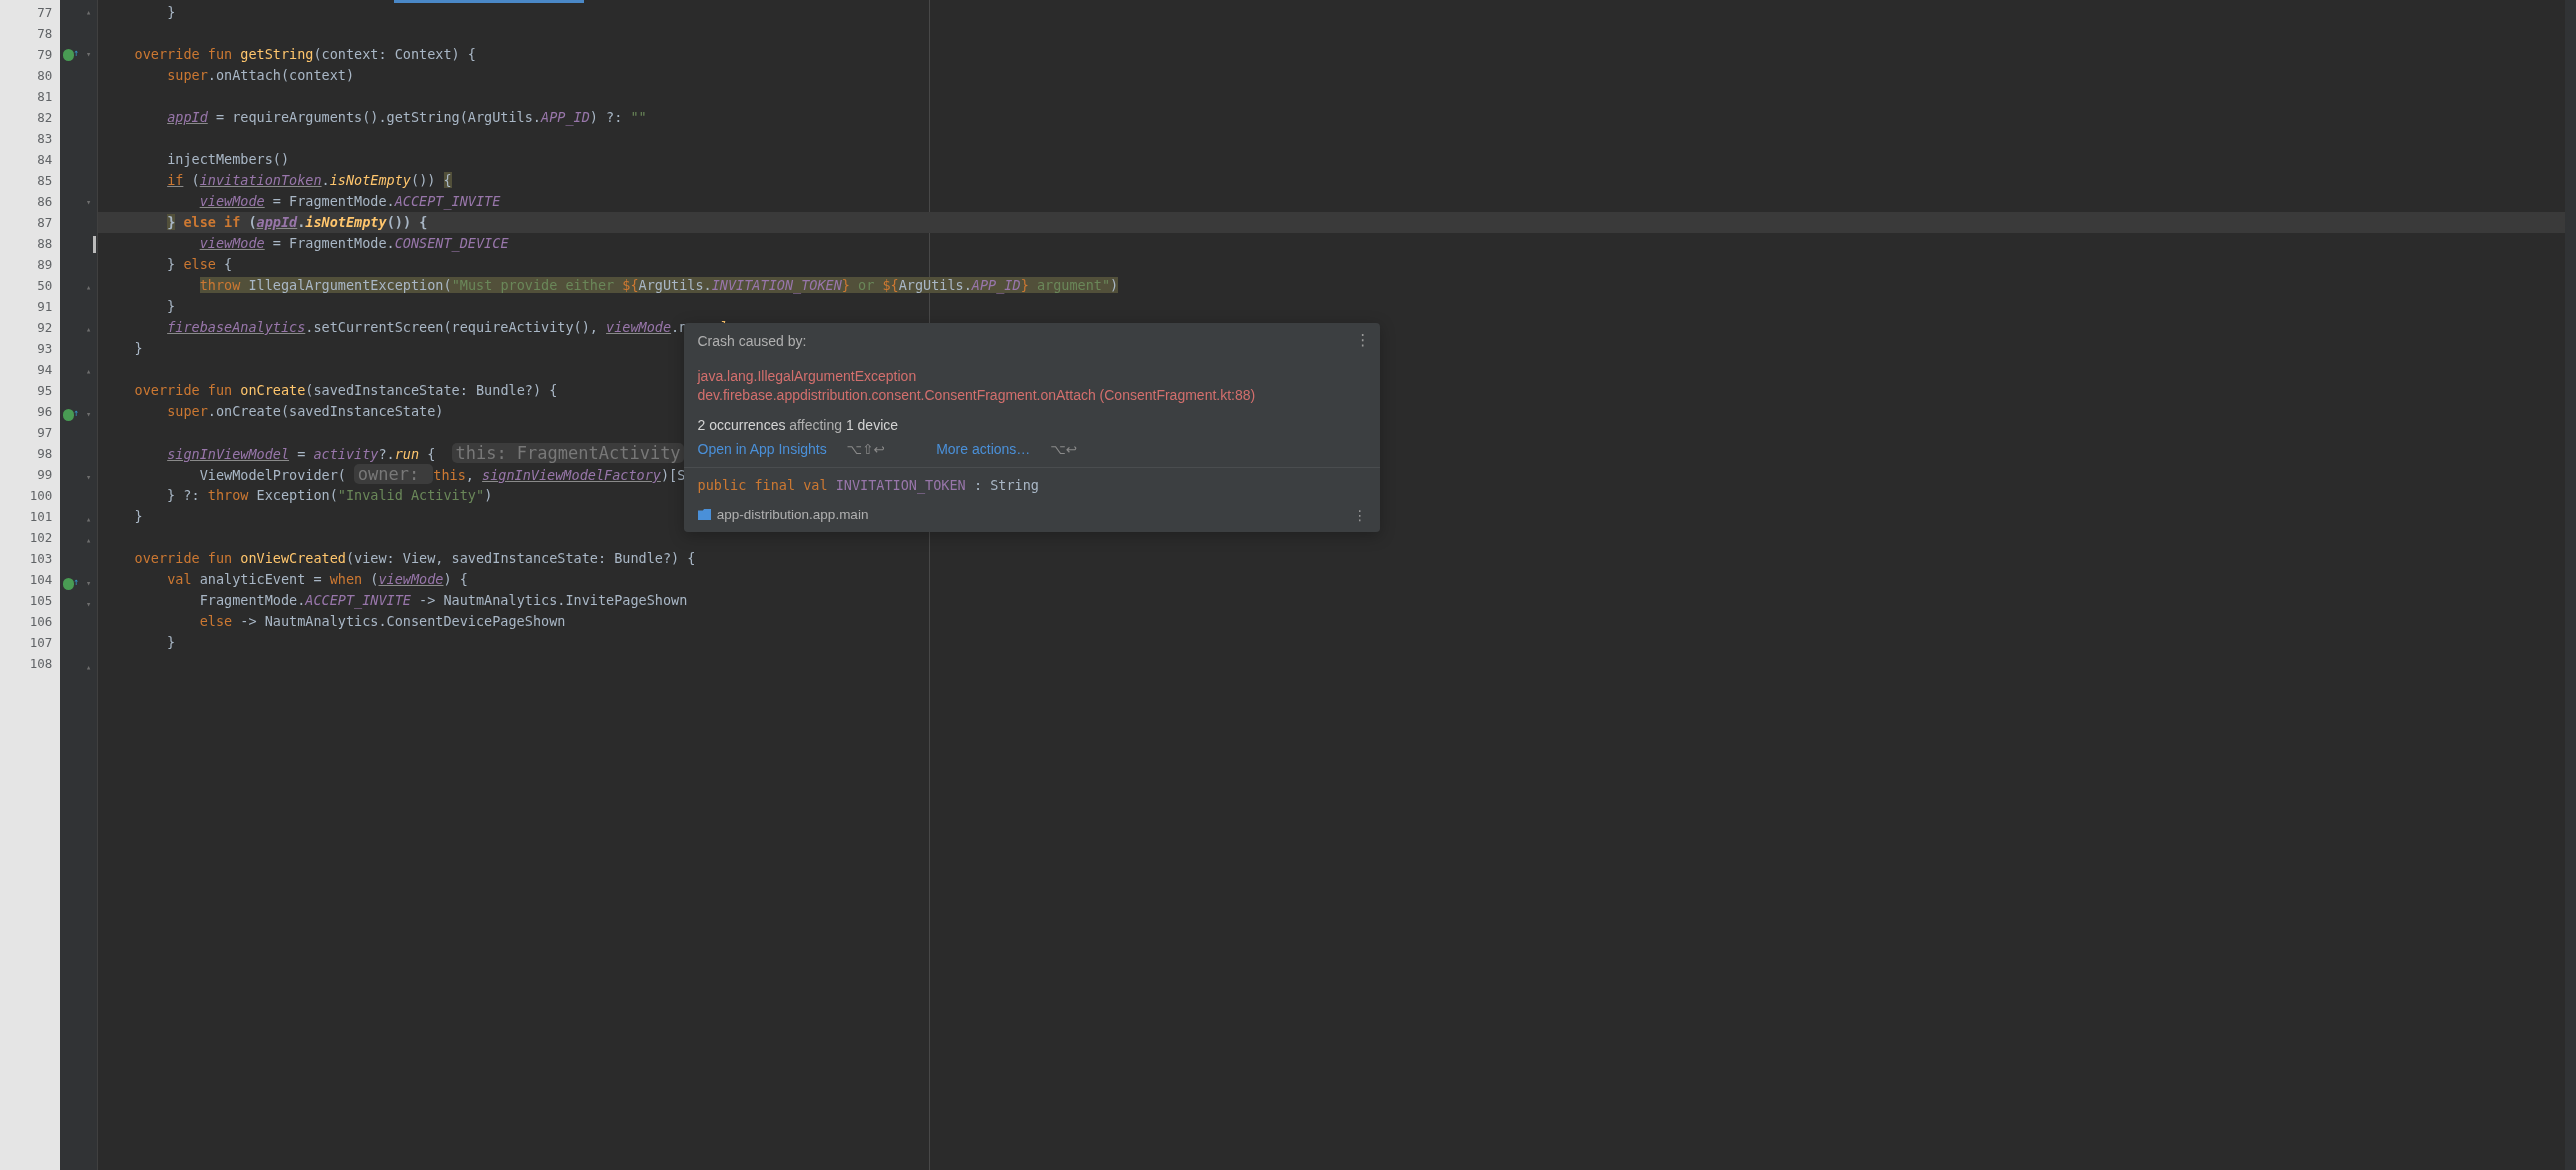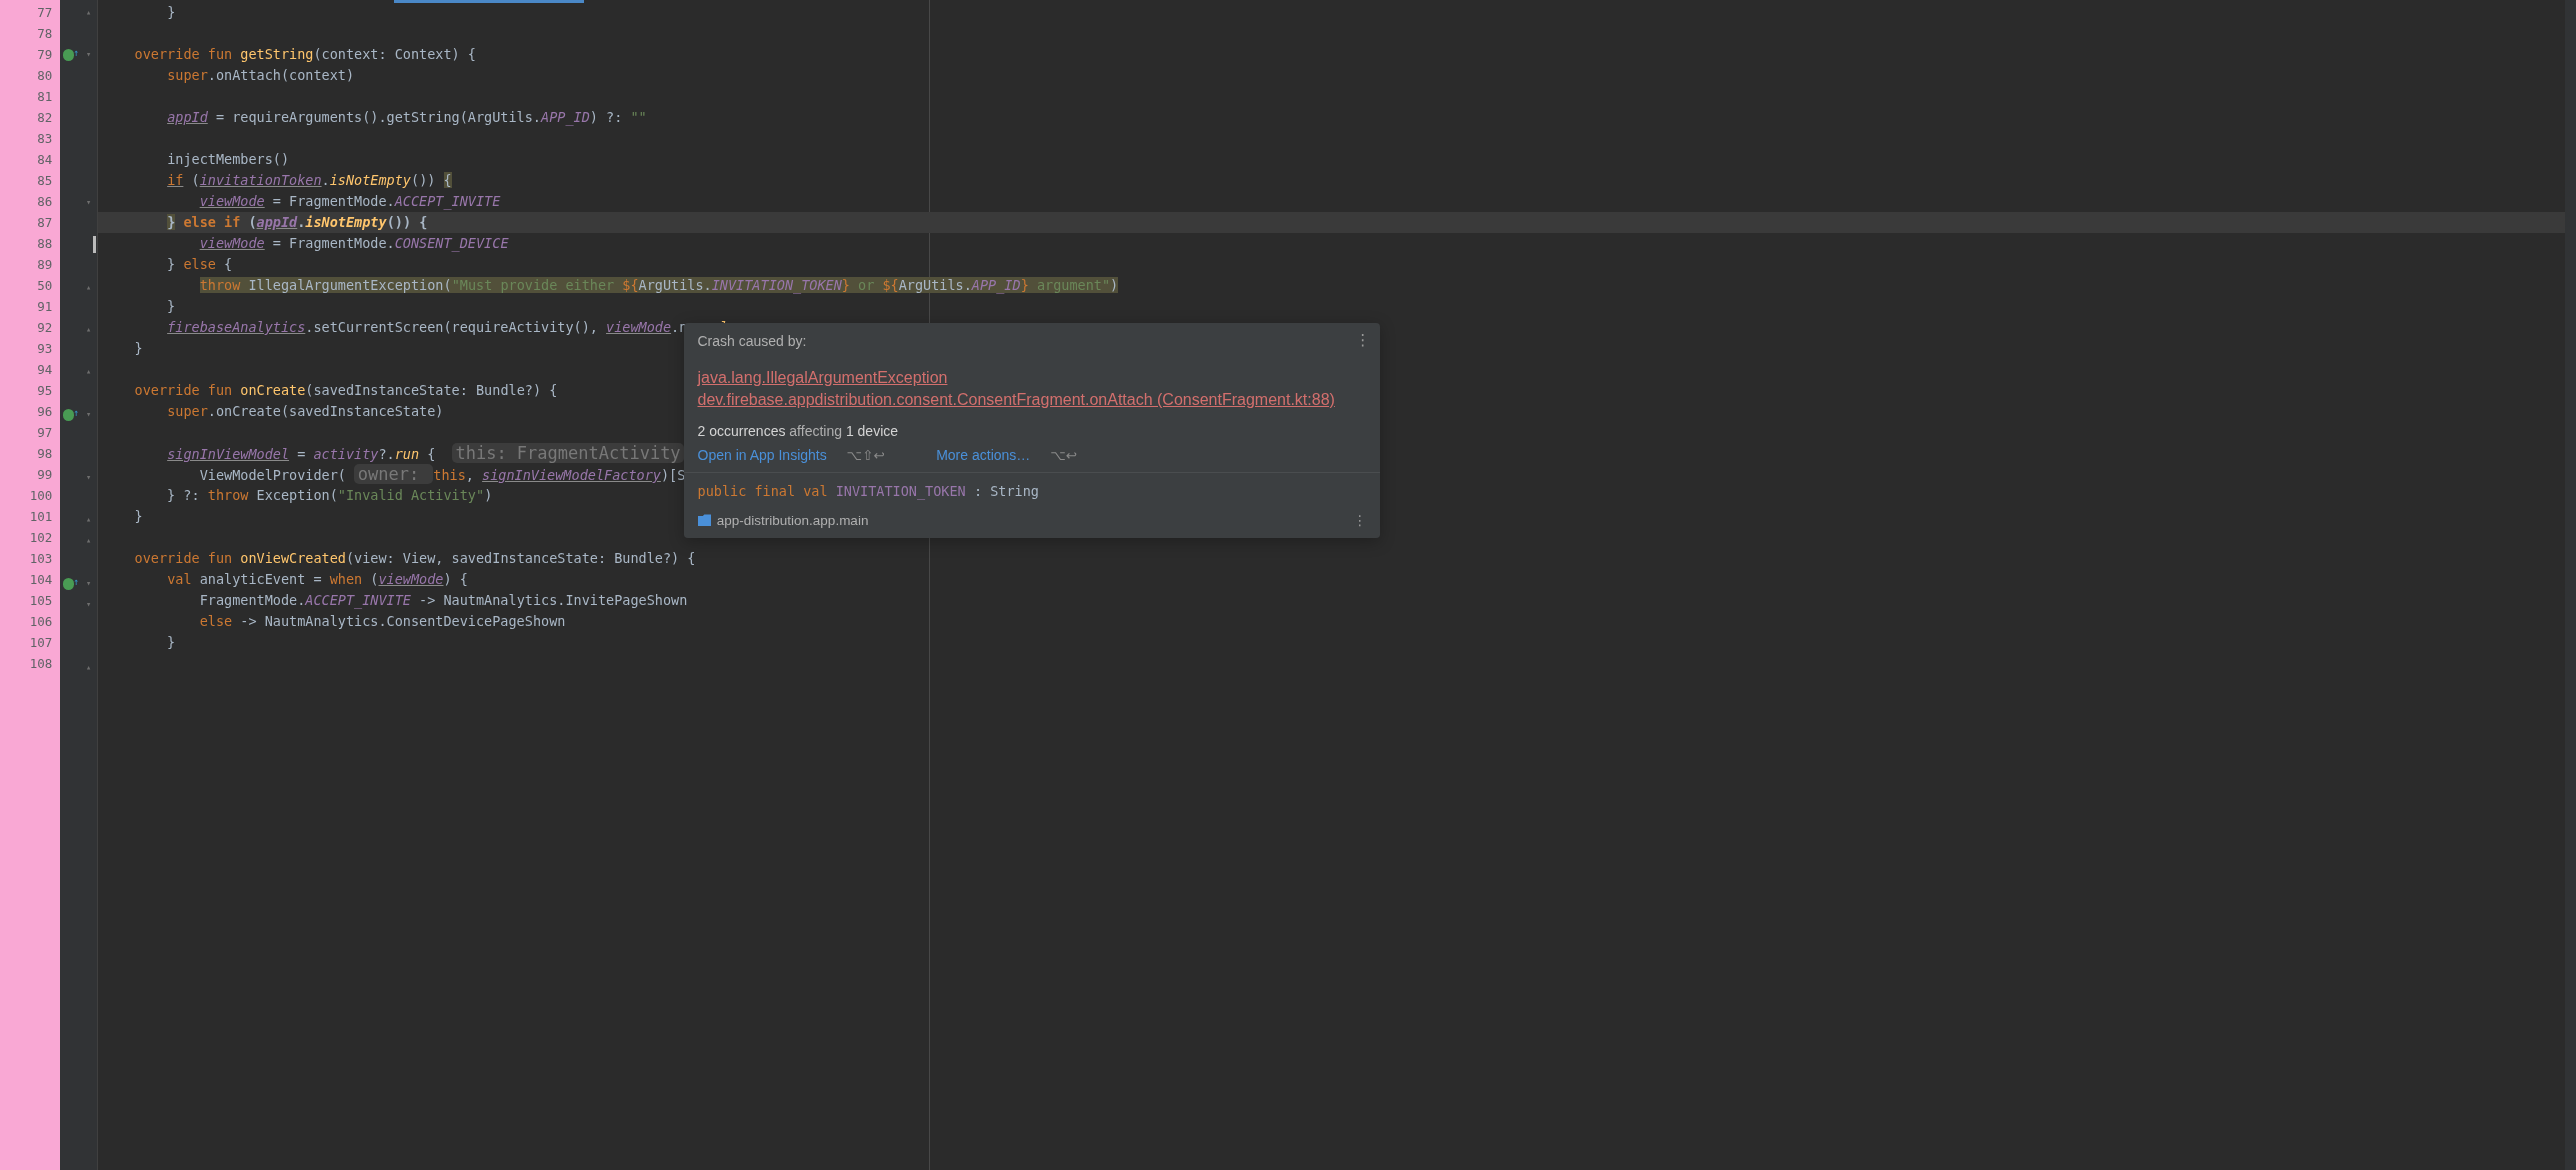--- a/index.html
+++ b/index.html
@@ -13,21 +13,21 @@
     height: 1171px;
     position: relative;
   }
   .editor-area {
     position: absolute;
     inset: 0;
     display: flex;
   }
   .gutter {
     width: 60px;
-    background: #f9a8d4;
+    background: #e5e5e5;
     text-align: right;
     padding-top: 1.9px;
     flex-shrink: 0;
   }
   .mark-gutter {
     width: 21px;
     background: #313335;
     flex-shrink: 0;
     position: relative;
   }
@@ -109,21 +109,21 @@
     top: 323px;
     width: 696px;
     background: #3c3f41;
     border-radius: 3.8px;
     box-shadow: 0 3.8px 15.4px rgba(0,0,0,0.25);
     z-index: 10;
     font-family: -apple-system, 'Segoe UI', sans-serif;
   }
   .tt-body { padding: 9.6px 13.5px 9.6px 13.5px; }
   .tt-head { color: #b0b0b0; font-size: 14px; margin-bottom: 18px; }
-  .tt-err { color: #d36f6d; font-size: 16px; line-height: 1.4; text-decoration: underline; }
+  .tt-err { color: #d36f6d; font-size: 14px; line-height: 1.4; }
   .tt-occ { color: #b0b0b0; font-size: 14px; margin-top: 11.5px; }
   .tt-occ b { color: #d4d4d4; font-weight: 400; }
   .tt-links { margin-top: 7.7px; display: flex; align-items: center; gap: 18px; }
   .tt-link { color: #4a90d9; font-size: 14px; text-decoration: none; cursor: pointer; }
   .tt-short { color: #8a8a8a; font-size: 13.5px; margin-left: 1.9px; }
   .tt-more { position: absolute; right: 9.6px; top: 7.7px; color: #9a9a9a; font-size: 15.4px; cursor: pointer; }
   .tt-sig {
     border-top: 1px solid #4a4d4f;
     padding: 9.6px 13.5px;
     font-family: 'Menlo', 'Consolas', monospace;

